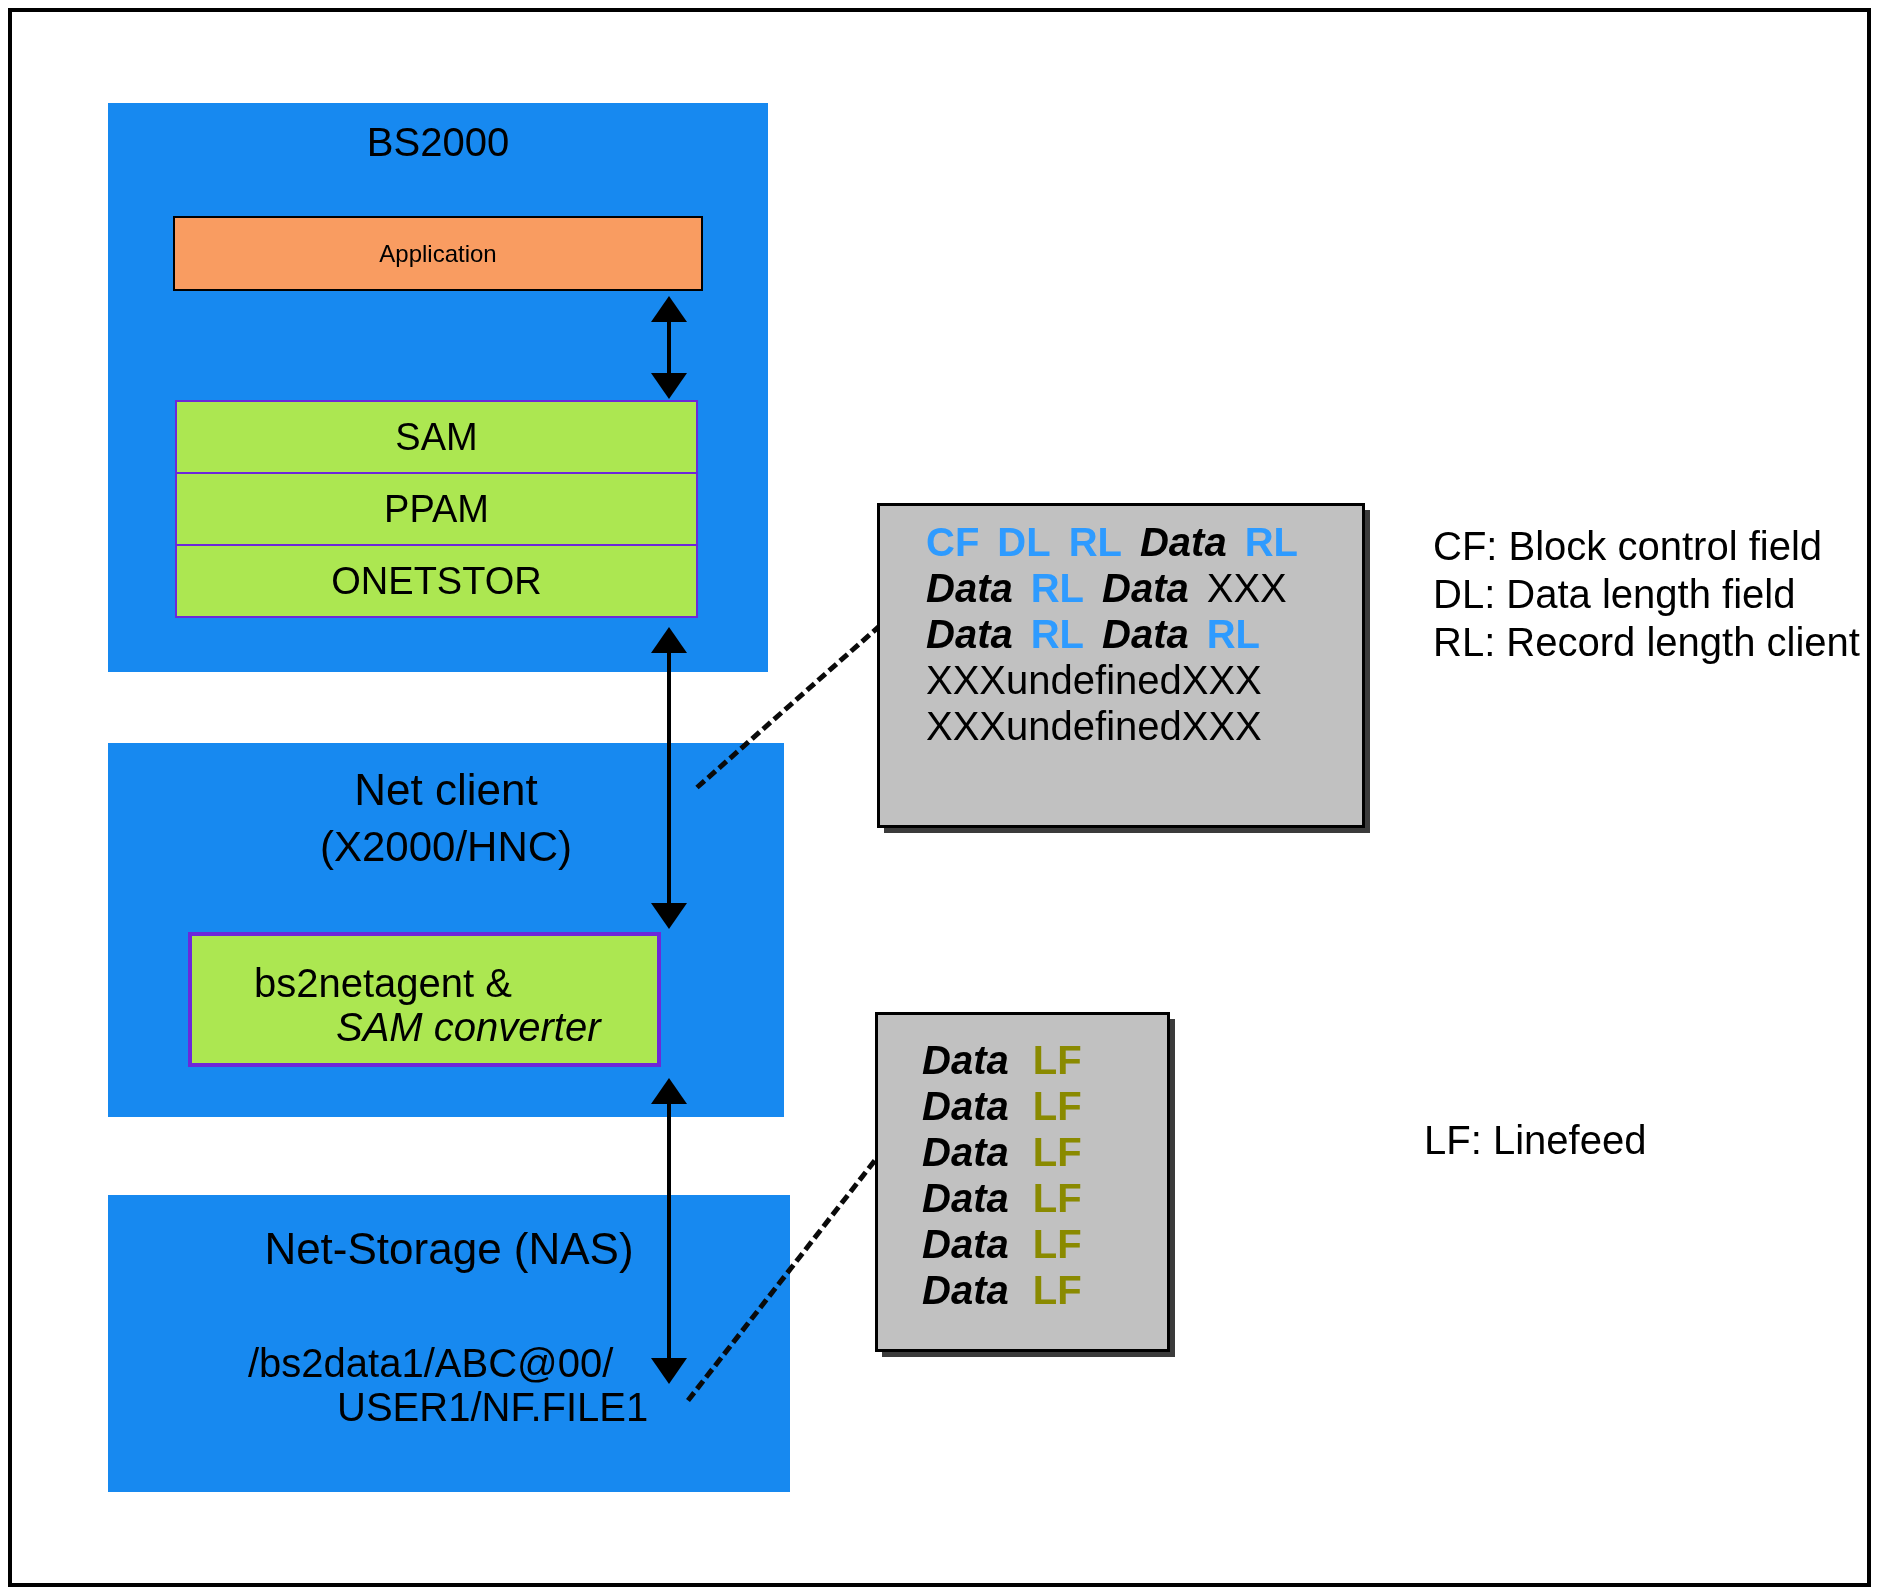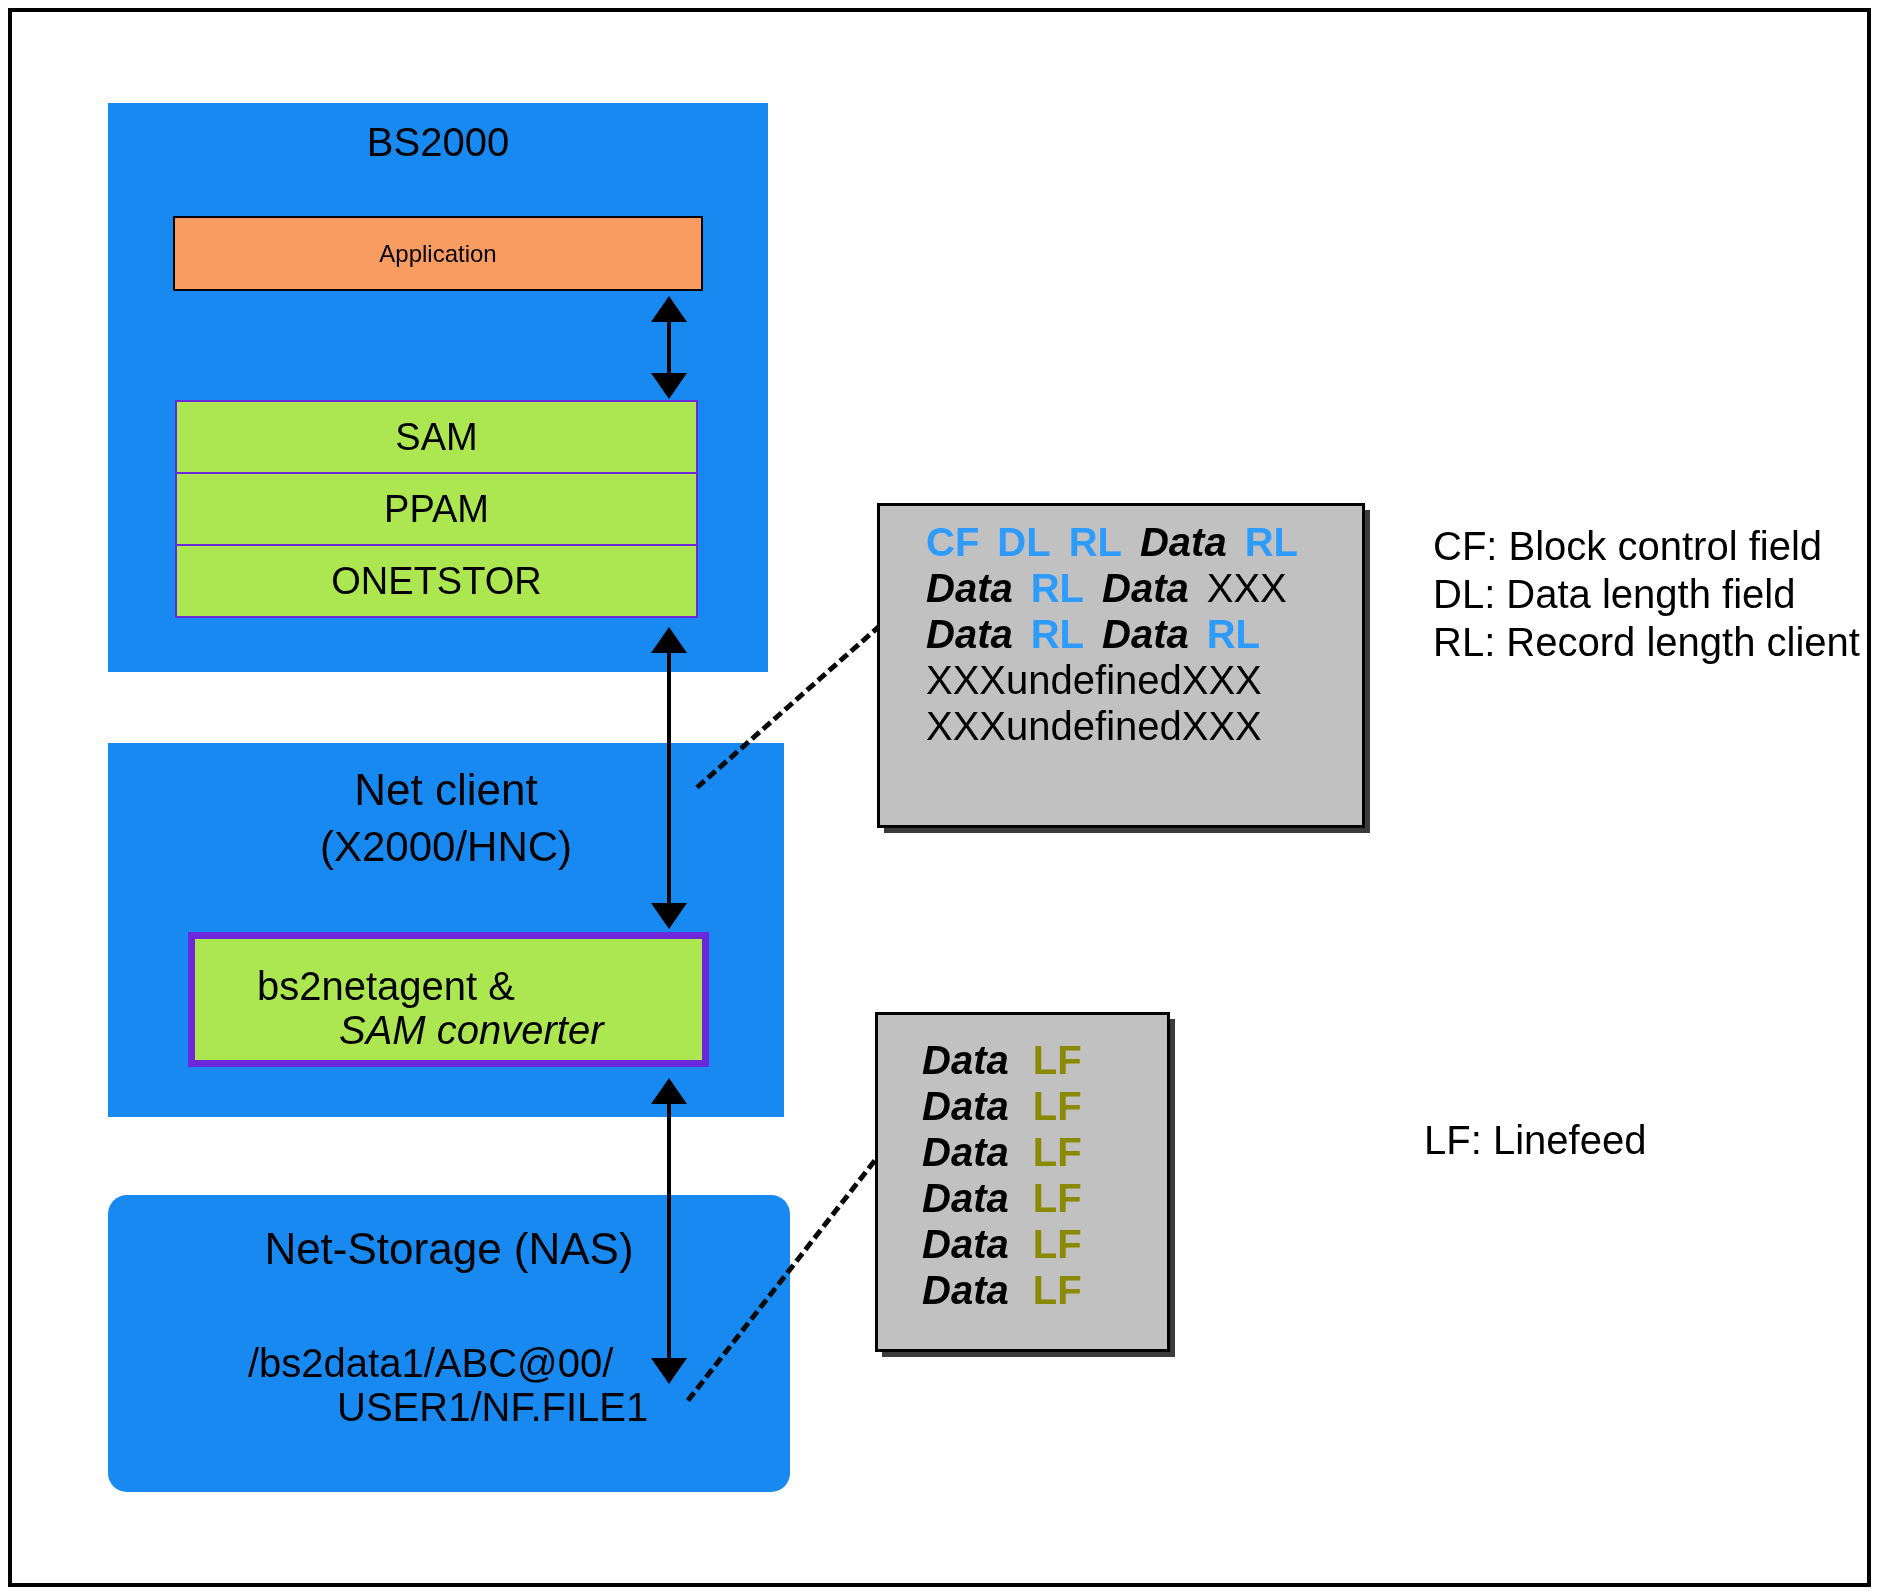--- a/index.html
+++ b/index.html
@@ -20,26 +20,26 @@
     border:2px solid #000;display:flex;align-items:center;justify-content:center;font-size:24px;}
   .layers{position:absolute;left:67px;top:297px;width:523px;}
   .layer{height:70px;border:2px solid #6d28d9;background:var(--box-green,#ace751);
     display:flex;align-items:center;justify-content:center;font-size:38px;}
   .layer + .layer{margin-top:-2px;}
 
   
   .net-client{left:108px;top:743px;width:676px;height:374px;}
   .net-client .panel-title{top:22px;font-size:44px;}
   .nc-subtitle{position:absolute;left:0;top:80px;width:100%;text-align:center;font-size:42px;}
-  .agent-box{position:absolute;left:80px;top:189px;width:521px;height:135px;background:var(--box-green,#ace751);
-    border:7px solid #6d28d9;font-size:40px;line-height:44px;padding:25px 0 0 62px;box-sizing:border-box;}
+  .agent-box{position:absolute;left:80px;top:189px;width:473px;height:135px;background:var(--box-green,#ace751);
+    border:4px solid #6d28d9;font-size:40px;line-height:44px;padding:25px 0 0 62px;box-sizing:border-box;}
   .agent-box .line2{padding-left:82px;font-style:italic;}
 
   
-  .net-storage{left:108px;top:1195px;width:682px;height:297px;border-radius:19px;}
+  .net-storage{left:108px;top:1195px;width:682px;height:297px;}
   .net-storage .panel-title{top:29px;font-size:44px;}
   .nas-path{position:absolute;left:140px;top:146px;font-size:40px;line-height:44px;}
   .nas-path .line2{padding-left:89px;}
 
   
   .varrow{position:absolute;width:40px;transform:translateX(-50%);}
   .varrow .shaft{position:absolute;left:50%;top:22px;bottom:22px;width:4px;transform:translateX(-50%);background:#000;}
   .varrow .head-up{position:absolute;top:0;left:50%;transform:translateX(-50%);width:0;height:0;
     border-left:18px solid transparent;border-right:18px solid transparent;border-bottom:26px solid #000;}
   .varrow .head-down{position:absolute;bottom:0;left:50%;transform:translateX(-50%);width:0;height:0;

